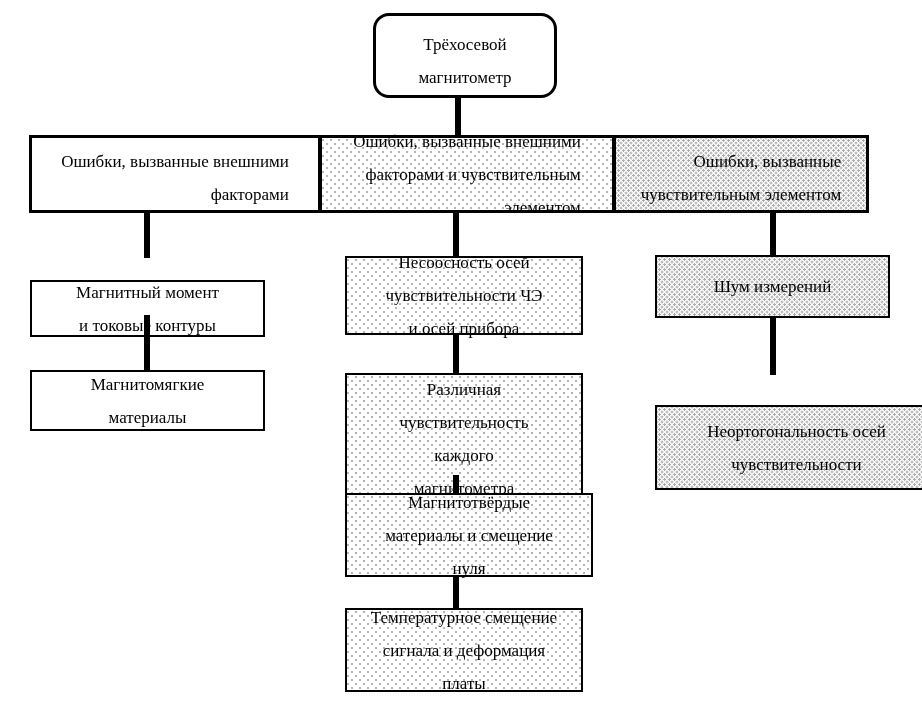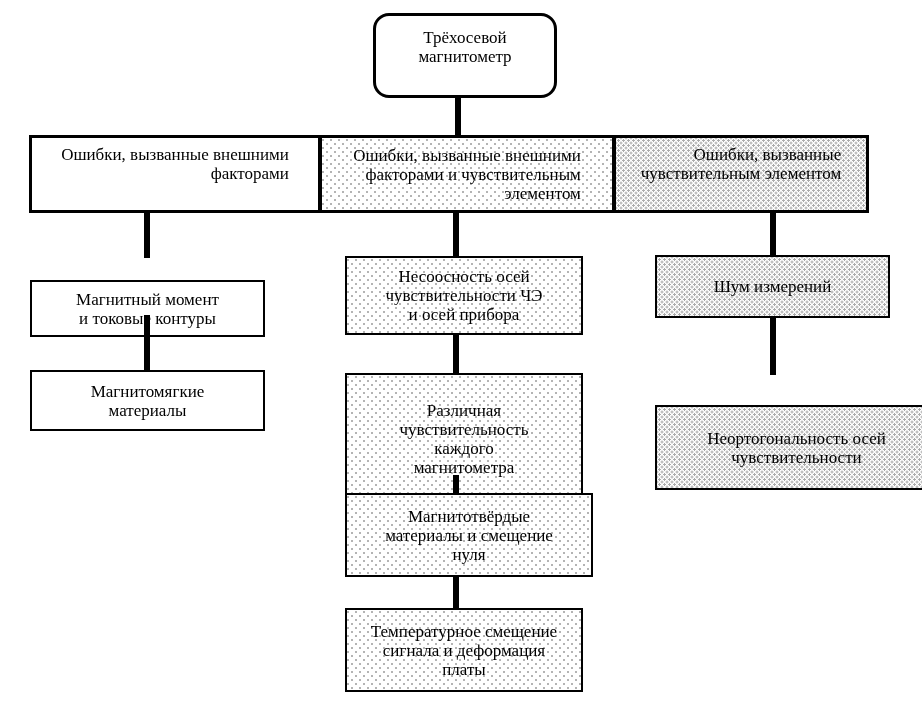--- a/index.html
+++ b/index.html
@@ -15,21 +15,21 @@
   .node {
     position: absolute;
     box-sizing: border-box;
     border: 2px solid #000000;
     background: #ffffff;
     display: flex;
     align-items: center;
     justify-content: center;
     text-align: center;
     font-size: 17px;
-    line-height: 19px;
+    line-height: 33px;
     white-space: pre-line;
   }
   .root {
     border-width: 3px;
     border-radius: 16px;
     align-items: flex-start;
     padding-top: 12px;
   }
   .header { border-width: 3px; text-align: right; }
   .pad-top { align-items: flex-start; padding-top: 7px; }

